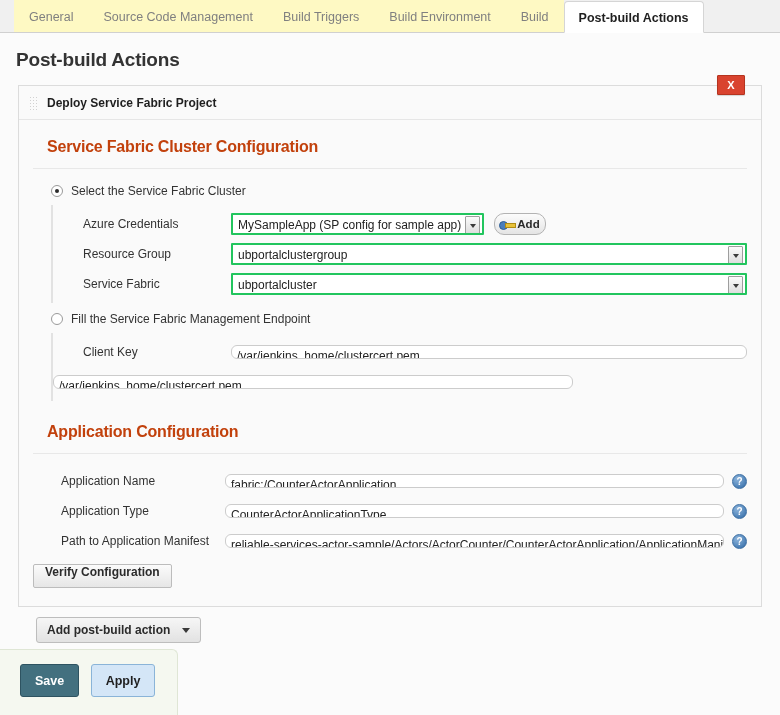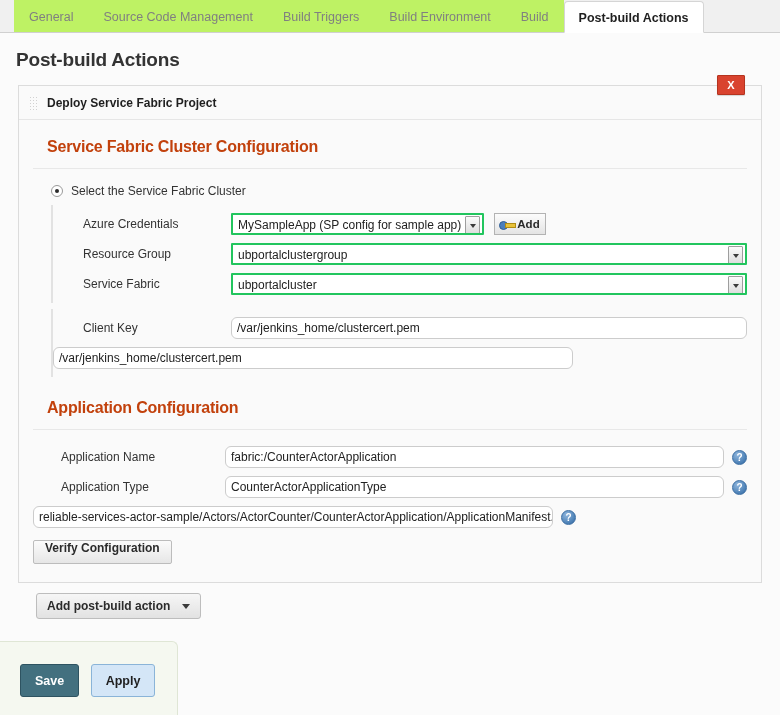--- a/index.html
+++ b/index.html
@@ -22,21 +22,21 @@
     display: flex;
     align-items: flex-end;
     padding-left: 14px;
   }
   .tab {
     height: 32px;
     line-height: 32px;
     padding: 0 14px;
     font-size: 12.5px;
     color: #808080;
-    background: #bef264;
+    background: #fef9c3;
     border: 1px solid transparent;
     border-bottom: none;
     white-space: nowrap;
     cursor: pointer;
   }
   .tab.active {
     background: #ffffff;
     color: #1f1f1f;
     font-weight: bold;
     border: 1px solid #d5d5d5;
@@ -162,21 +162,21 @@
   .field-label {
     width: 178px;
     padding-left: 30px;
     font-size: 12px;
     color: #333333;
     flex: 0 0 auto;
   }
   .field-label.wide { width: 192px; padding-left: 28px; }
 
   .text-input {
-    height: 22px;
+    height: 14px;
     border: 1px solid #cccccc;
     background: #ffffff;
     font-family: "Liberation Sans", sans-serif;
     font-size: 12px;
     color: #222222;
     padding: 0 5px;
     line-height: 20px;
     white-space: nowrap;
     overflow: hidden;
     border-radius: 6px;
@@ -212,21 +212,21 @@
     border-right: 3px solid transparent;
     border-top: 4px solid #3a3a3a;
   }
 
   .add-btn {
     margin-left: 10px;
     height: 22px;
     min-width: 52px;
     background: linear-gradient(#fcfcfc, #e4e4e4);
     border: 1px solid #b3b3b3;
-    border-radius: 0;
+    border-radius: 10px;
     font-size: 11.5px;
     font-weight: bold;
     color: #2b2b2b;
     display: inline-flex;
     align-items: center;
     justify-content: center;
     gap: 3px;
     padding: 0 4px 0 3px;
     cursor: pointer;
     overflow: hidden;
@@ -311,21 +311,21 @@
   
   .savebar {
     position: absolute;
     left: 0; bottom: 0;
     width: 178px;
     background: #f5f8f0;
     border: 1px solid #dfe6d5;
     border-left: none;
     border-bottom: none;
     border-radius: 0 6px 0 0;
-    padding: 22px 0 18px 20px;
+    padding: 14px 0 18px 20px;
     display: flex;
     gap: 12px;
   }
   .btn-save {
     background: #43707f;
     border: 1px solid #2e5361;
     color: #ffffff;
     font-size: 12.5px;
     font-weight: bold;
     height: 33px;
@@ -405,20 +405,24 @@
           <div class="field-row">
             <div class="field-label">Service Fabric</div>
             <div class="select" style="width:520px">
               <span>ubportalcluster</span>
               <span class="arrow"></span>
             </div>
           </div>
 
         </div>
 
+        <div class="radio-row">
+          <span class="radio"></span>
+          <span class="radio-label">Fill the Service Fabric Management Endpoint</span>
+        </div>
 
         <div class="indent-block">
 
           <div class="field-row">
             <div class="field-label">Client Key</div>
             <div class="text-input" style="width:520px">/var/jenkins_home/clustercert.pem</div>
           </div>
 
           <div class="field-row">
             <div class="text-input" style="width:520px">/var/jenkins_home/clustercert.pem</div>
@@ -434,20 +438,21 @@
           <div class="help-icon">?</div>
         </div>
 
         <div class="field-row">
           <div class="field-label wide">Application Type</div>
           <div class="text-input" style="width:520px">CounterActorApplicationType</div>
           <div class="help-icon">?</div>
         </div>
 
         <div class="field-row">
+          <div class="field-label wide">Path to Application Manifest</div>
           <div class="text-input" style="width:520px">reliable-services-actor-sample/Actors/ActorCounter/CounterActorApplication/ApplicationManifest.xml</div>
           <div class="help-icon">?</div>
         </div>
 
         <div class="verify-row">
           <div class="gray-btn">Verify Configuration</div>
         </div>
 
       </div>
     </div>

